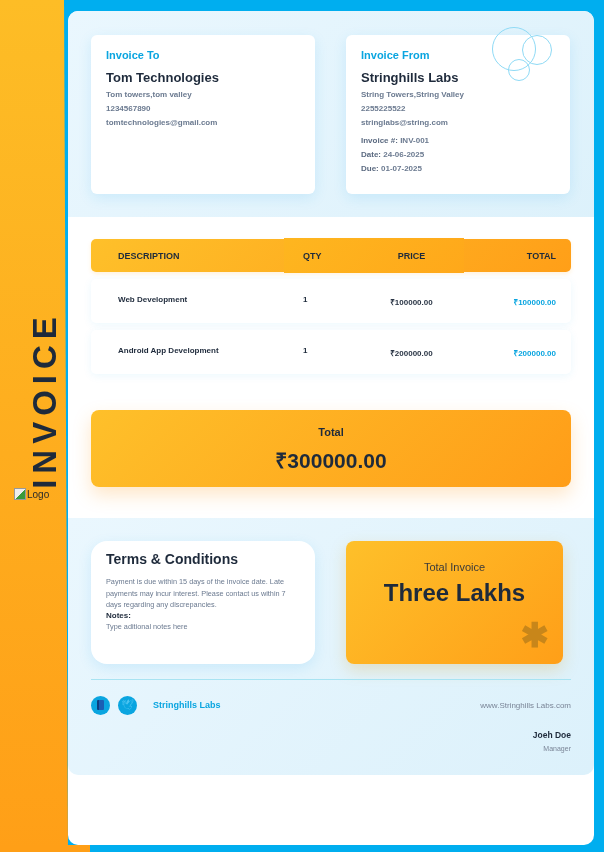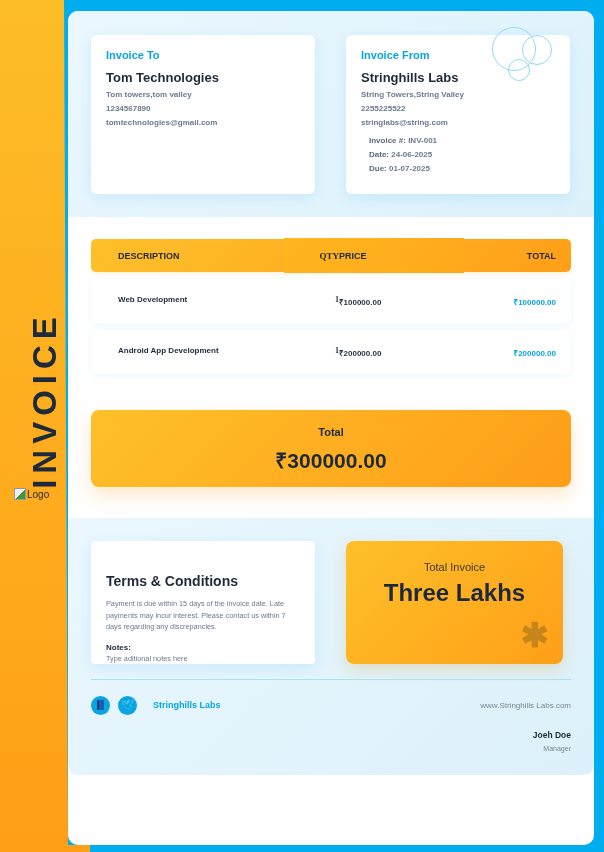--- a/index.html
+++ b/index.html
@@ -47,41 +47,41 @@
     background: #fff; border-radius: 6px;
     box-shadow: 0 4px 14px rgba(0,160,230,0.12);
     padding: 14px 15px;
   }
   .info-box.to { left: 23px; }
   .info-box.from { left: 278px; }
   .info-label { color: #0aa5e0; font-size: 11px; font-weight: 700; }
   .info-name { font-size: 13px; font-weight: 700; margin-top: 9px; color: #1e2a3b; }
   .info-line { font-size: 8px; color: #6b7a90; margin-top: 6px; line-height: 1; font-weight: bold; }
   .info-line:first-of-type { margin-top: 9px; }
-  .meta { margin-top: 10px; margin-left: 8px; }
+  .meta { margin-top: 10px; }
   .meta .info-line b { color: #5b6a80; }
   .circles { position: absolute; right: 14px; top: -8px; width: 64px; height: 56px; }
   .circles span {
     position: absolute; border: 1.2px solid #8fdaf5; border-radius: 50%;
   }
   .table-wrap { position: absolute; left: 23px; top: 228px; width: 480px; }
   .thead {
     height: 33px; border-radius: 5px;
     background: linear-gradient(135deg, #fec02a 0%, #ff9f18 100%);
     display: flex; align-items: center; position: relative;
     box-shadow: 0 2px 4px rgba(255,160,20,0.15);
   }
   .thead .mid {
     position: absolute; left: 193px; top: -1px; width: 180px; height: 35px;
     background: linear-gradient(135deg, #feb61f 0%, #ffa81a 100%);
   }
   .col { position: relative; font-size: 9px; font-weight: 700; }
   .c-desc { width: 212px; padding-left: 27px; }
-  .c-qty { width: 36px; text-align: right; font-family: Liberation Serif, serif; }
-  .c-price { width: 145px; }
+  .c-qty { width: 36px; text-align: left; }
+  .c-price { width: 145px; text-align: center; }
   .c-total { width: 87px; text-align: right; padding-right: 15px; }
   .row {
     height: 44px; margin-top: 7px; background: #fff; border-radius: 5px;
     box-shadow: 0 2px 8px rgba(0,160,230,0.08);
     display: flex; align-items: center;
   }
   .row .c-desc { font-size: 8px; font-weight: 700; color: #1e2a3b; margin-top: -4px; }
   .row .c-qty { font-size: 8px; color: #1e2a3b; margin-top: -4px; }
   .row .c-price { font-size: 8px; color: #2a3545; }
   .row .c-total { font-size: 8px; font-weight: 700; color: #0aa5e0; }
@@ -94,26 +94,26 @@
   }
   .total-label { font-size: 11px; font-weight: 700; margin-top: 16px; }
   .total-value { font-size: 21px; font-weight: 700; margin-top: 8px; }
   .bottom-band {
     position: absolute; left: 0; top: 507px; width: 526px; height: 257px;
     background: linear-gradient(135deg, #eaf7fe 0%, #dcf1fb 100%);
     border-radius: 0 0 10px 10px;
   }
   .terms {
     position: absolute; left: 23px; top: 23px; width: 224px; height: 123px;
-    background: #fff; border-radius: 4px; padding: 32px 15px;
+    background: #fff; border-radius: 16px; padding: 10px 15px;
     box-shadow: 0 4px 14px rgba(0,160,230,0.12);
   }
   .terms-title { font-size: 14px; font-weight: 700; }
   .terms-text { font-size: 7.3px; color: #6b7a90; line-height: 11.5px; margin-top: 9px; }
-  .notes-label { font-size: 8px; font-weight: 700; margin-top: 10px; }
+  .notes-label { font-size: 8px; font-weight: 700; }
   .notes-text { font-size: 7.3px; color: #6b7a90; margin-top: 2px; }
   .words {
     position: absolute; left: 278px; top: 23px; width: 217px; height: 123px;
     border-radius: 8px; text-align: center;
     background: linear-gradient(135deg, #fec02a 0%, #ff9f18 100%);
     box-shadow: 0 6px 16px rgba(220,160,40,0.25);
   }
   .words-label { font-size: 11px; color: #3a3a3a; margin-top: 20px; }
   .words-value { font-size: 24px; font-weight: 700; margin-top: 6px; color: #1e2a3b; }
   .asterisk {

